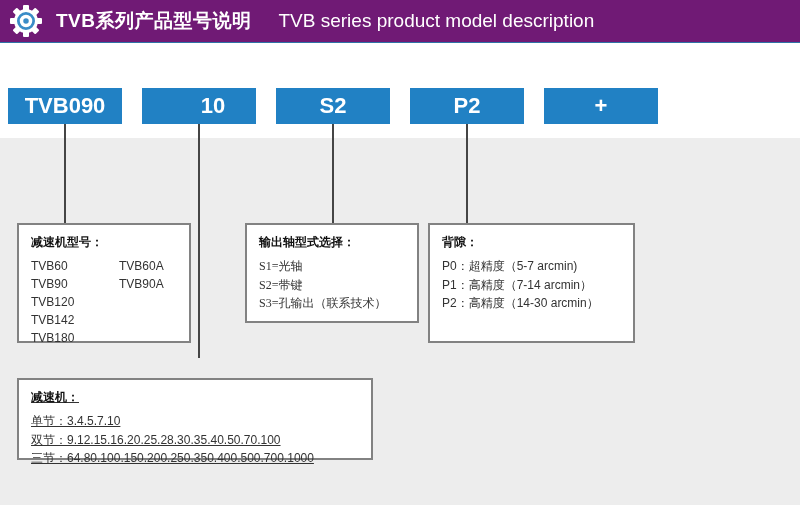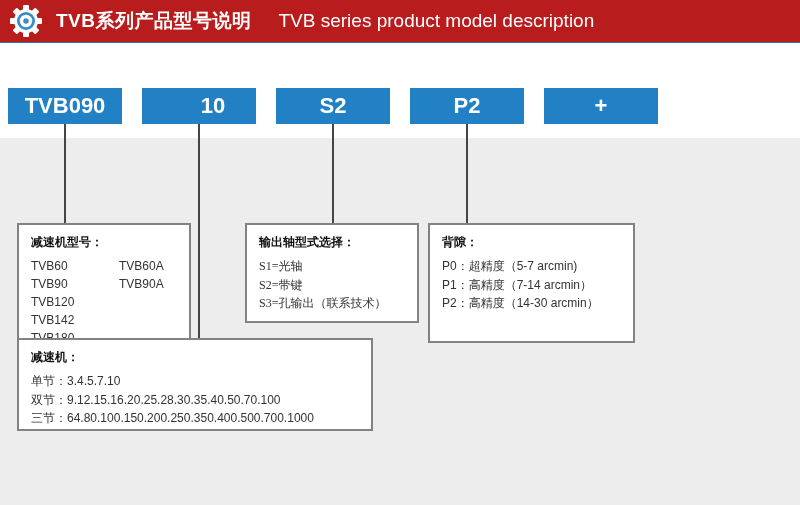--- a/index.html
+++ b/index.html
@@ -13,21 +13,21 @@
     width: 800px;
     height: 505px;
     background: #ffffff;
     overflow: hidden;
   }
   
   .header {
     position: absolute;
     left: 0; top: 0;
     width: 800px; height: 43px;
-    background: #b91c1c;
+    background: #701a75;
     border-bottom: 1px solid #2f73a6;
     display: flex;
     align-items: center;
     box-sizing: border-box;
     padding-left: 9px;
   }
   .gear { width: 34px; height: 34px; flex: 0 0 auto; }
   .title-zh {
     color: #ffffff;
     font-size: 19px;
@@ -87,21 +87,21 @@
     background: #ffffff;
     border: 2px solid #828282;
     box-sizing: border-box;
     padding: 9px 12px 8px 12px;
     color: #333333;
     font-size: 12px;
   }
   .co-1 { left: 17px;  top: 223px; width: 174px; height: 120px; }
   .co-2 { left: 245px; top: 223px; width: 174px; height: 100px; font-family: Liberation Serif, serif; }
   .co-3 { left: 428px; top: 223px; width: 207px; height: 120px; }
-  .co-4 { left: 17px;  top: 338px; width: 356px; height: 93px; }
+  .co-4 { left: 17px;  top: 378px; width: 356px; height: 82px; text-decoration: underline; }
   .co-head {
     font-weight: bold;
     color: #111111;
     margin-bottom: 6px;
     white-space: nowrap;
   }
   .co-line {
     line-height: 18.5px;
     white-space: nowrap;
   }

